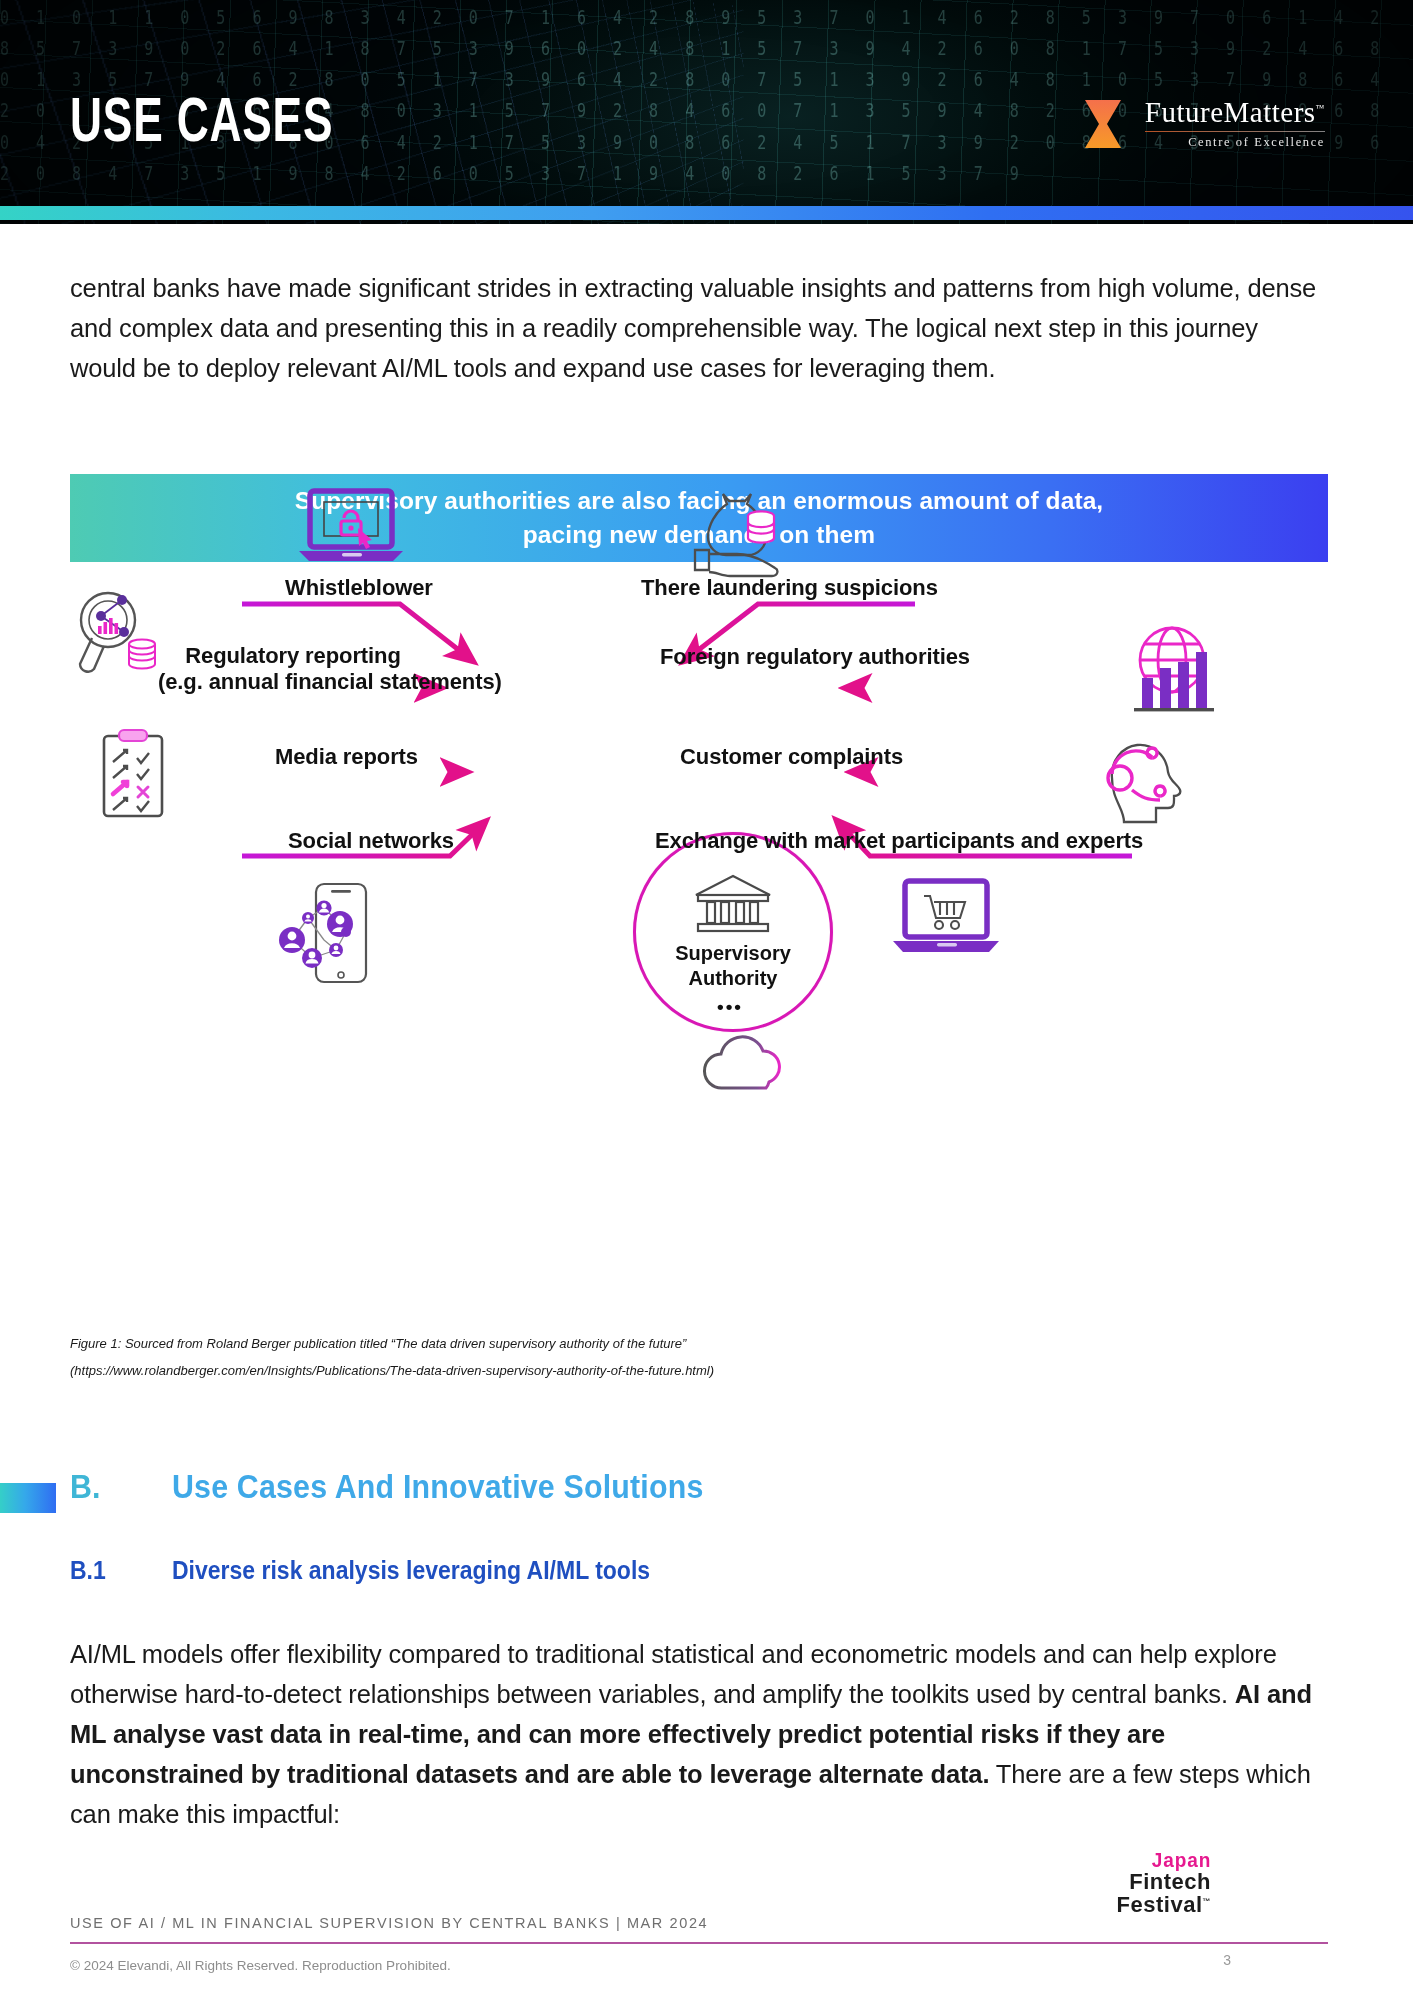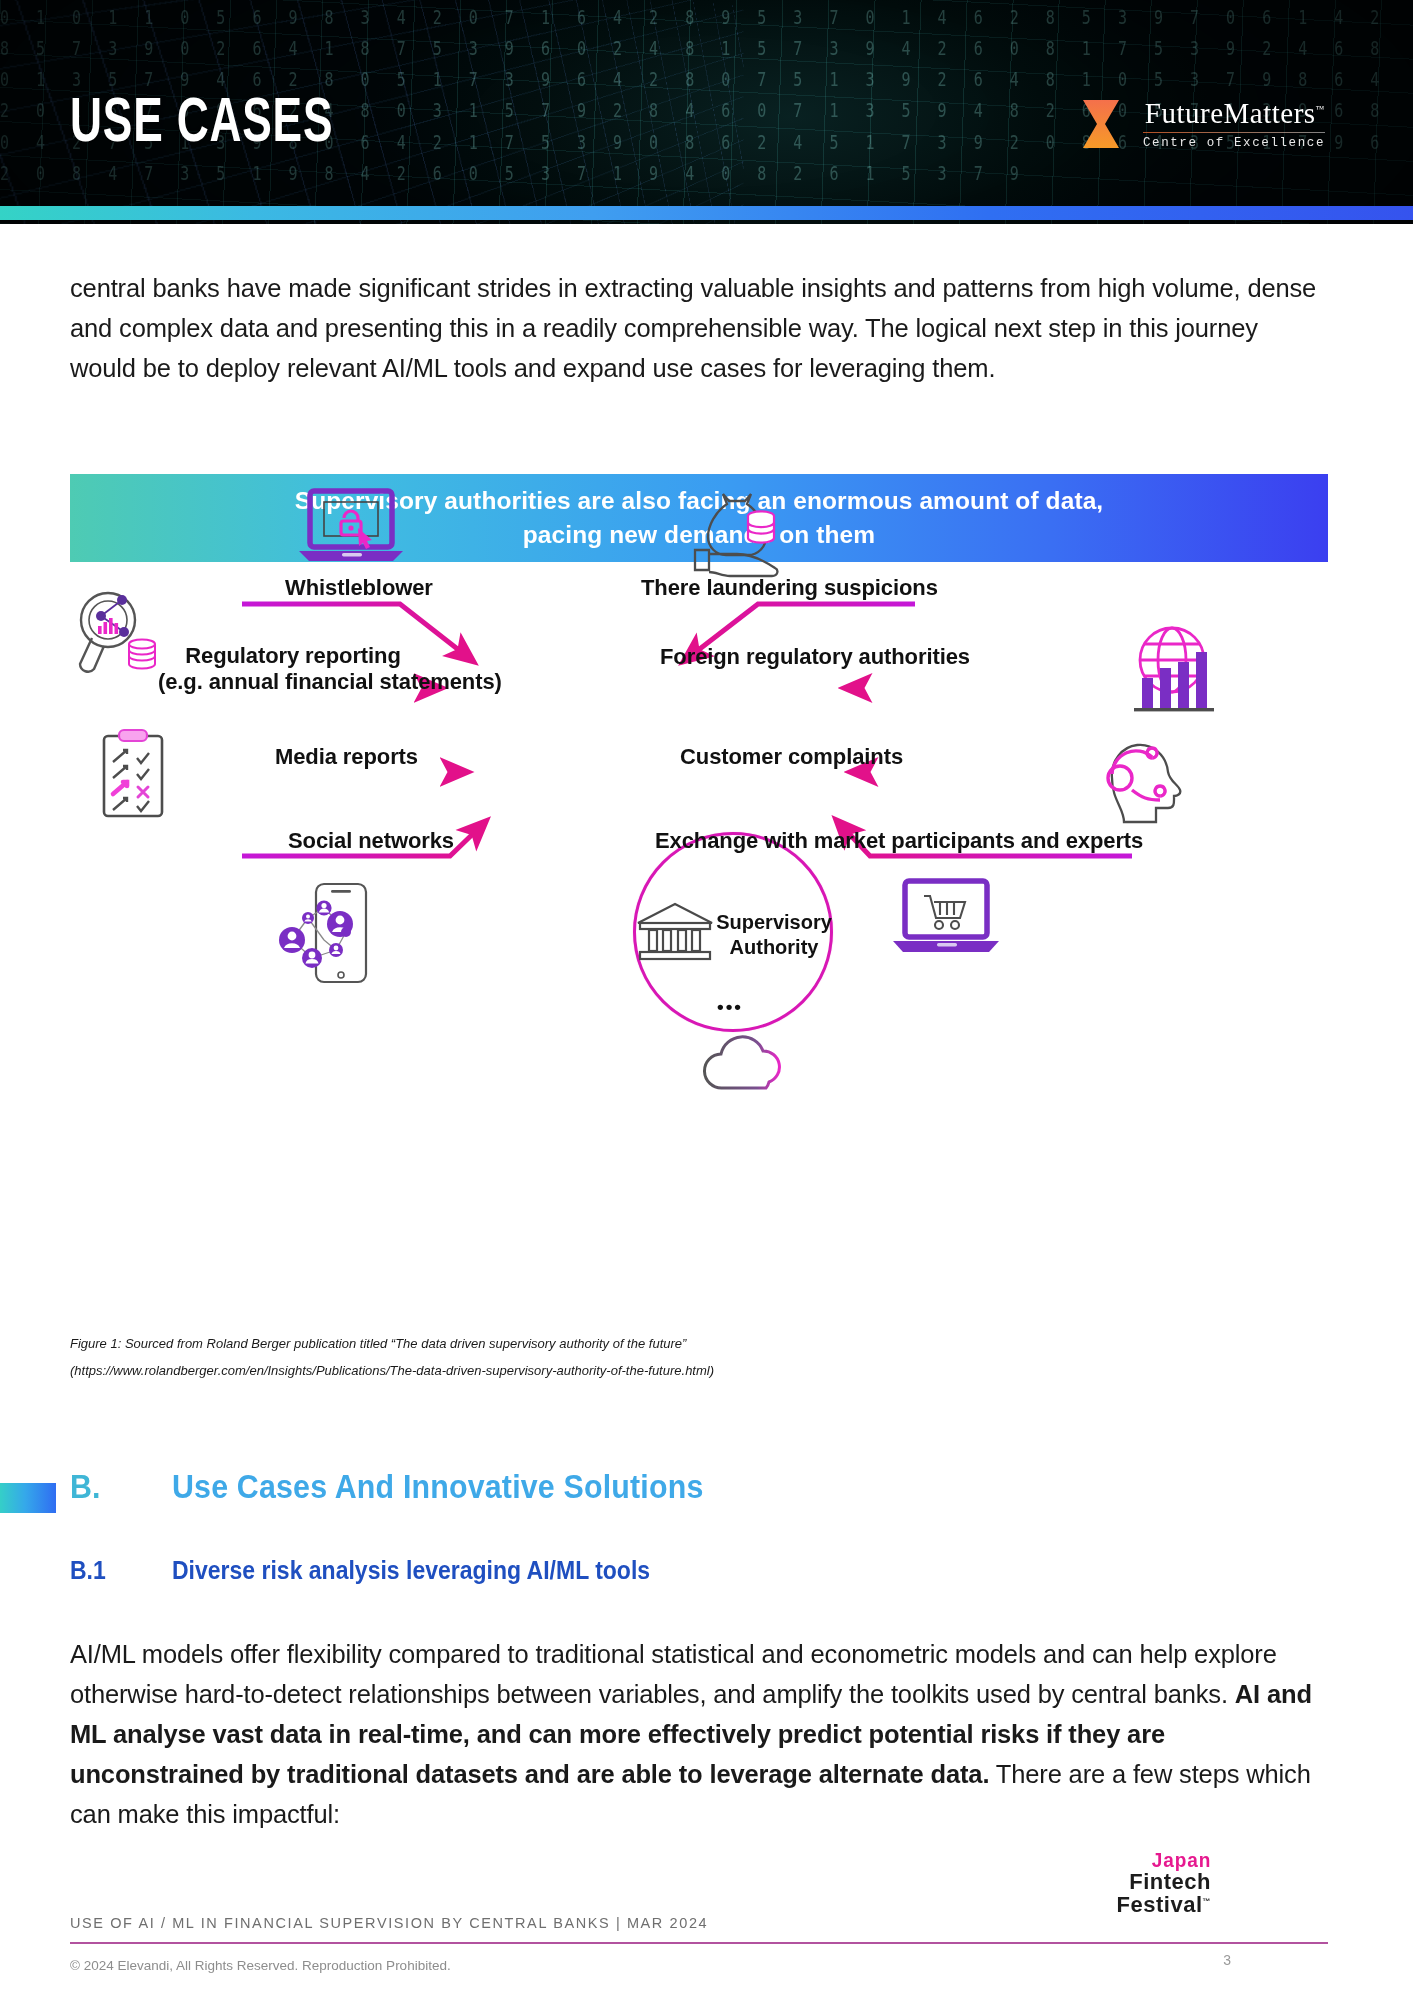--- a/index.html
+++ b/index.html
@@ -60,21 +60,21 @@
   .hdr-logo { position: absolute; right: 88px; top: 98px; display: flex; align-items: center; gap: 14px; }
   .logo-mark { display: flex; align-items: center; }
   .logo-text { display: flex; flex-direction: column; align-items: flex-end; }
   .logo-name {
     color: #fff; font-family: "Liberation Serif", serif;
     font-size: 29px; letter-spacing: 0.5px; line-height: 1;
     position: relative;
   }
   .logo-name sup { font-size: 9px; vertical-align: super; }
   .logo-rule { width: 100%; height: 1px; background: linear-gradient(90deg, rgba(200,90,40,0.9), rgba(255,255,255,0.5)); margin: 4px 0 3px; }
-  .logo-sub { color: #e9e9e9; font-family: Liberation Mono, monospace; font-size: 12.5px; letter-spacing: 1.6px; }
+  .logo-sub { color: #e9e9e9; font-family: Liberation Serif, serif; font-size: 12.5px; letter-spacing: 1.6px; }
   .hdr-stripe {
     position: absolute; left: 0; top: 206px; width: 1413px; height: 14px;
     background: linear-gradient(90deg, #34d3c6 0%, #3bb9e3 18%, #3f9ef0 42%, #2f6ff2 70%, #3553ee 100%);
   }
   .hdr-stripe-shadow {
     position: absolute; left: 0; top: 220px; width: 1413px; height: 4px;
     background: linear-gradient(180deg, rgba(0,0,0,0.16), rgba(0,0,0,0));
   }
 
   
@@ -99,21 +99,21 @@
   
   .figure { position: absolute; left: 70px; top: 600px; width: 1258px; height: 700px; }
   .fig-label {
     position: absolute; font-size: 22px; font-weight: bold; color: #111;
     white-space: nowrap; letter-spacing: -0.1px;
   }
   .center-circle {
     position: absolute; left: 563px; top: 232px; width: 200px; height: 200px;
     border-radius: 50%; border: 3.5px solid #d817b5;
     background: #fff;
-    display: flex; flex-direction: row; align-items: center; justify-content: center;
+    display: flex; flex-direction: column; align-items: center; justify-content: center;
     box-shadow: 0 0 1px rgba(216,23,181,0.4);
   }
   .center-circle .cc-label {
     font-size: 20px; font-weight: bold; color: #111; text-align: center; line-height: 25px;
     margin-top: 6px;
   }
   .icon-box { position: absolute; }
   svg { display: block; overflow: visible; }
 
   

